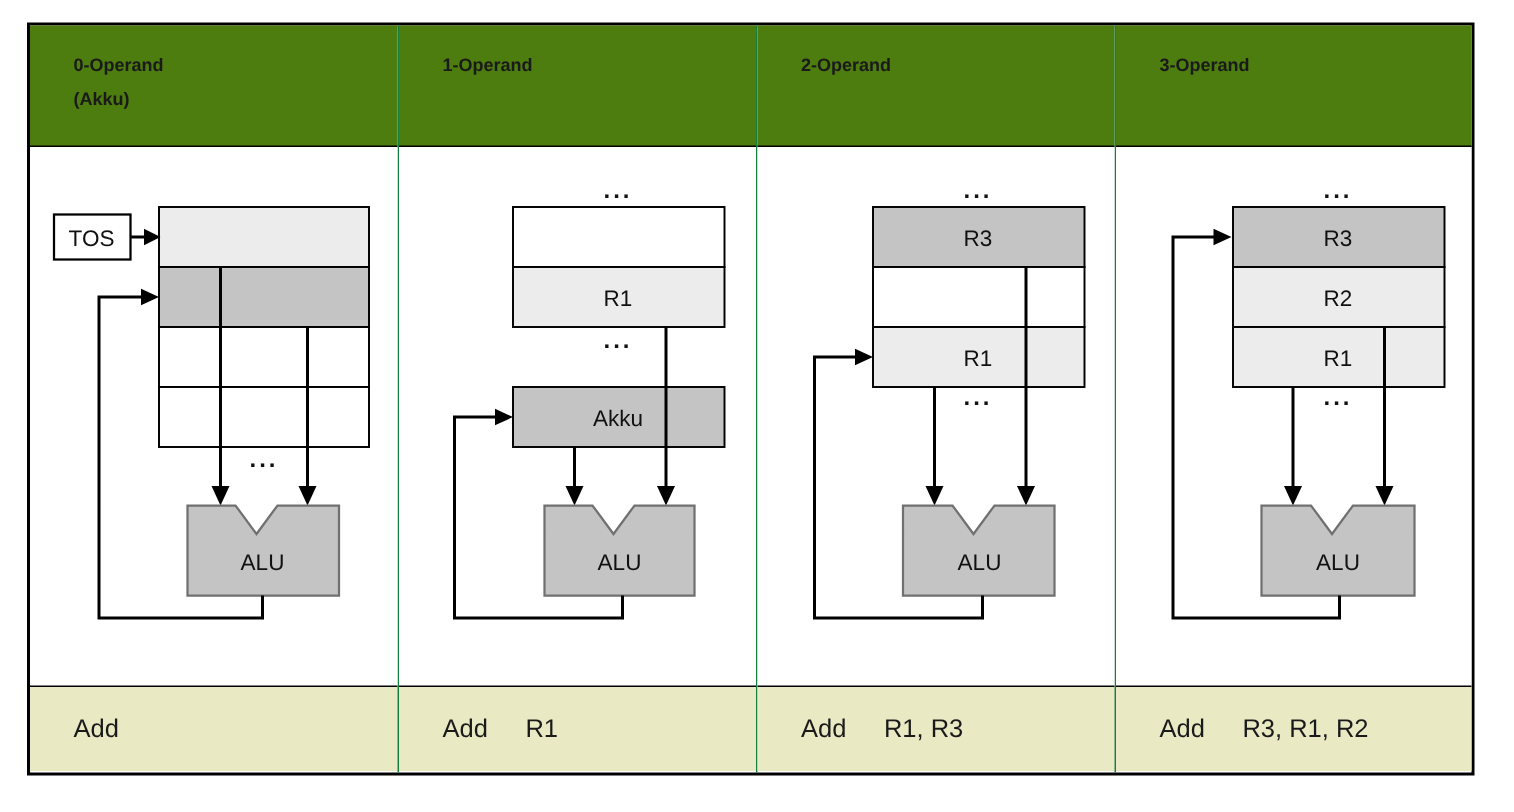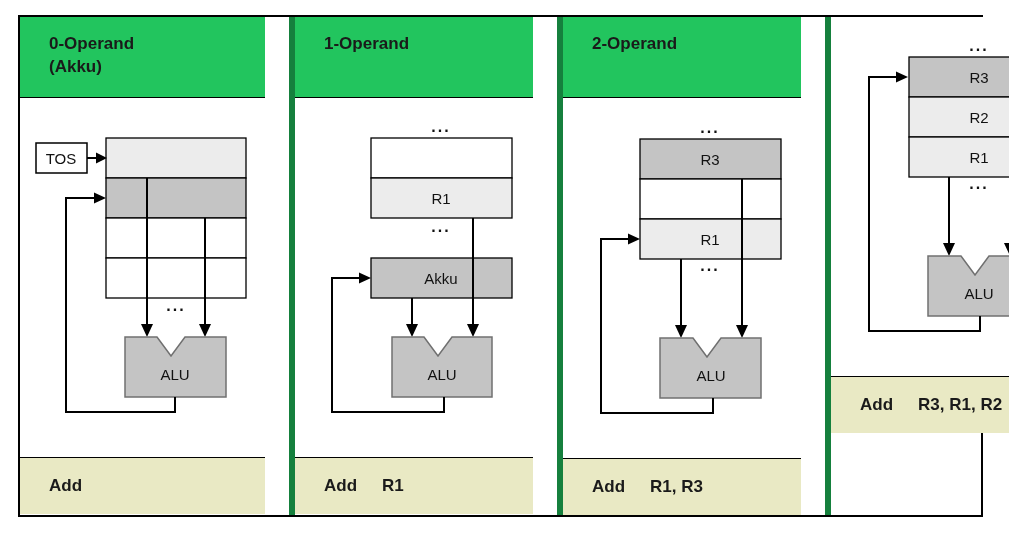--- a/index.html
+++ b/index.html
@@ -13,53 +13,52 @@
   .arch-table {
     position: absolute;
     left: 18px; top: 15px;
     width: 961px; height: 498px;
     border: 2px solid #000;
     display: flex;
     flex-direction: row;
     background: #ffffff;
   }
   .col { display: flex; flex-direction: column; }
-  .col + .col { border-left: 6px solid #15803d; margin-left: 24px; }
+  .col + .col { border-left: 1px solid #15803d; }
   .col-0 { width: 245px; }
   .col-1 { width: 238px; }
-  .col-2 { width: 238px; justify-content: space-between; }
+  .col-2 { width: 238px; }
   .col-3 { width: 237px; }
   .cell-header {
     height: 81px;
     border-bottom: 1px solid #000;
-    background: #22c55e;
+    background: #4d7c0f;
     box-sizing: border-box;
     padding: 15px 10px 0 29px;
-    font-size: 17px;
+    font-size: 12px;
     font-weight: bold;
     color: #1a1a1a;
     line-height: 23px;
   }
   .cell-diagram {
     height: 359px;
     border-bottom: 1px solid #000;
     background: #ffffff;
     position: relative;
   }
   .cell-diagram svg { display: block; }
   .cell-footer {
     height: 56px;
     background: #e9e9c4;
     box-sizing: border-box;
     padding: 0 10px 0 29px;
     font-size: 17px;
     color: #1a1a1a;
     display: flex;
     align-items: center;
-    font-weight: bold;
   }
   .ops { margin-left: 25px; white-space: pre; }
   
   text {
     font-family: "Liberation Sans", sans-serif;
     font-size: 15px;
     fill: #111;
   }
   text.dots { font-weight: bold; font-size: 16px; letter-spacing: 2px; }
 </style>
@@ -174,20 +173,24 @@
           <polygon points="65,134.5 77,140 65,145.5" fill="#000"></polygon>
         </svg>
       </div>
       <div class="cell-footer">
         <span>Add</span>
         <span class="ops">R1, R3</span>
       </div>
     </div>
 
     <div class="col col-3">
+      <div class="cell-header">
+        <div>3-Operand</div>
+        <div></div>
+      </div>
       <div class="cell-diagram">
         <svg width="237" height="359" viewBox="0 0 237 359">
           <text x="148" y="34" text-anchor="middle" class="dots">...</text>
           <g>
             <rect x="78" y="40" width="141" height="40" fill="#c4c4c4" stroke="#000" stroke-width="1.3"></rect>
             <text x="148" y="66" text-anchor="middle">R3</text>
             <rect x="78" y="80" width="141" height="40" fill="#ececec" stroke="#000" stroke-width="1.3"></rect>
             <text x="148" y="106" text-anchor="middle">R2</text>
             <rect x="78" y="120" width="141" height="40" fill="#ececec" stroke="#000" stroke-width="1.3"></rect>
             <text x="148" y="146" text-anchor="middle">R1</text>

